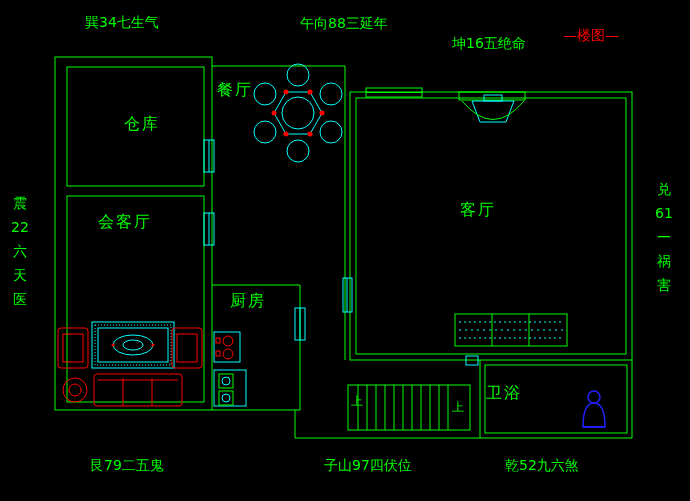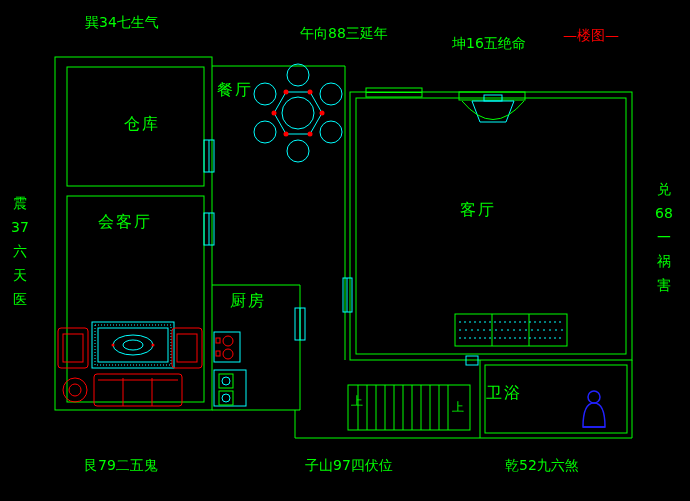--- a/index.html
+++ b/index.html
@@ -156,42 +156,42 @@
     </g>
 
     <g stroke="#2222ff" fill="none" stroke-width="1.5">
       <circle cx="594" cy="397" r="6"></circle>
       <path d="M583,427 C583,409 587,403 594,403 C601,403 605,409 605,427 Z"></path>
       <line x1="583" y1="427" x2="605" y2="427"></line>
     </g>
   </svg>
 
   <div class="lbl" style="left:85px;top:15px">巽34七生气</div>
-  <div class="lbl" style="left:300px;top:26px">午向88三延年</div>
+  <div class="lbl" style="left:300px;top:16px">午向88三延年</div>
   <div class="lbl" style="left:452px;top:36px">坤16五绝命</div>
   <div class="lbl red" style="left:563px;top:28px">—楼图—</div>
 
   <div class="v-label" style="left:6px;top:196px">
     <span>震</span>
-    <span>37</span>
+    <span>22</span>
     <span>六</span>
     <span>天</span>
     <span>医</span>
   </div>
 
   <div class="v-label" style="left:650px;top:182px">
     <span>兑</span>
-    <span>68</span>
+    <span>61</span>
     <span>一</span>
     <span>祸</span>
     <span>害</span>
   </div>
 
-  <div class="lbl" style="left:84px;top:458px">艮79二五鬼</div>
-  <div class="lbl" style="left:305px;top:458px">子山97四伏位</div>
+  <div class="lbl" style="left:90px;top:458px">艮79二五鬼</div>
+  <div class="lbl" style="left:324px;top:458px">子山97四伏位</div>
   <div class="lbl" style="left:505px;top:458px">乾52九六煞</div>
 
   <div class="lbl room" style="left:124px;top:116px">仓库</div>
   <div class="lbl room" style="left:217px;top:82px">餐厅</div>
   <div class="lbl room" style="left:98px;top:214px">会客厅</div>
   <div class="lbl room" style="left:460px;top:202px">客厅</div>
   <div class="lbl room" style="left:230px;top:293px">厨房</div>
   <div class="lbl room" style="left:486px;top:385px">卫浴</div>
 
   <div class="lbl small" style="left:351px;top:395px">上</div>

